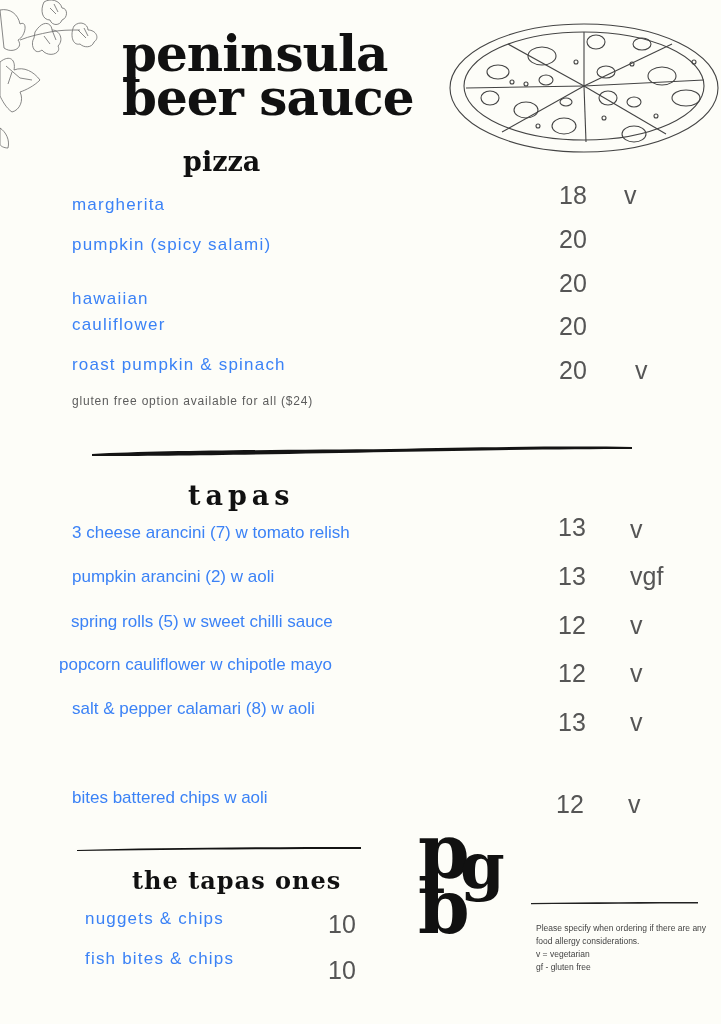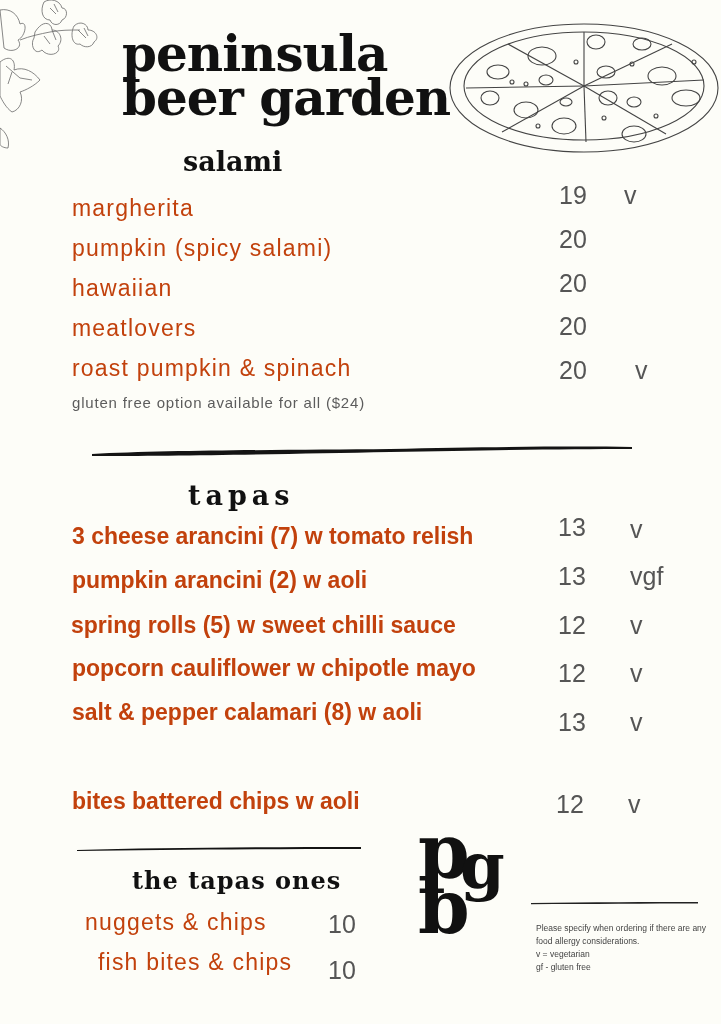--- a/index.html
+++ b/index.html
@@ -6,25 +6,25 @@
   body {
     width: 721px; height: 1024px; overflow: hidden;
     background: #fdfdf8; position: relative;
     font-family: "Liberation Sans", sans-serif;
     color: #5c5c5c;
   }
   .abs { position: absolute; }
   .serif-bold { font-family: "DejaVu Serif", "Liberation Serif", serif; font-weight: bold; color: #111; }
   .title-line { font-size: 50px; line-height: 44px; letter-spacing: -1px; white-space: nowrap; }
   .section-title { font-size: 27px; white-space: nowrap; }
-  .item { font-size: 23px; letter-spacing: 1.2px; white-space: nowrap; color: #c2410c; }
-  .item.tapa { letter-spacing: 0; font-weight: bold; }
+  .item { font-size: 17px; letter-spacing: 1.2px; white-space: nowrap; color: #3b82f6; }
+  .item.tapa { letter-spacing: 0; }
   .price { font-size: 25px; color: #555; white-space: nowrap; }
   .tag { font-size: 25px; color: #555; white-space: nowrap; }
-  .note { font-size: 15px; letter-spacing: 0.8px; color: #5c5c5c; white-space: nowrap; }
+  .note { font-size: 12px; letter-spacing: 0.8px; color: #5c5c5c; white-space: nowrap; }
   .footnote { font-size: 8.5px; line-height: 13px; color: #444; }
   .pg-logo { font-family: "DejaVu Serif", "Liberation Serif", serif; font-weight: bold; color: #111; }
 </style>
 </head>
 <body>
 
 <svg class="abs" style="left:0;top:0" width="110" height="160" viewBox="0 0 110 160">
   <g fill="none" stroke="#6a6a6a" stroke-width="0.8">
     <path d="M0 10 C10 8 18 14 20 24 C28 20 26 36 18 40 C24 48 12 54 4 48 Z"></path>
     <path d="M35 32 C44 18 52 24 52 30 C60 30 64 40 58 46 C62 54 48 58 42 50 C34 56 30 44 34 38 Z"></path>
@@ -34,21 +34,21 @@
     <path d="M0 128 C6 132 10 140 8 148 C4 148 0 146 0 144 Z"></path>
     <path d="M20 40 C30 36 40 34 50 32 C60 30 70 30 80 30"></path>
     <path d="M6 66 L20 78 M12 72 L8 84 M20 78 L32 80"></path>
     <path d="M44 36 L50 44 M52 30 L56 40"></path>
     <path d="M78 30 L86 38 M84 28 L88 36"></path>
     <path d="M50 8 L56 14 M54 4 L58 12"></path>
   </g>
 </svg>
 
 <div class="abs serif-bold title-line" style="left:122px;top:32px">peninsula</div>
-<div class="abs serif-bold title-line" style="left:122px;top:76px">beer garden</div>
+<div class="abs serif-bold title-line" style="left:122px;top:76px">beer sauce</div>
 
 <svg class="abs" style="left:446px;top:18px" width="276" height="142" viewBox="0 0 276 142">
   <g fill="none" stroke="#444" stroke-width="1.1">
     <ellipse cx="138" cy="70" rx="134" ry="64"></ellipse>
     <ellipse cx="138" cy="68" rx="120" ry="54"></ellipse>
     <line x1="138" y1="68" x2="138" y2="14"></line>
     <line x1="138" y1="68" x2="226" y2="26"></line>
     <line x1="138" y1="68" x2="258" y2="62"></line>
     <line x1="138" y1="68" x2="220" y2="116"></line>
     <line x1="138" y1="68" x2="140" y2="124"></line>
@@ -74,33 +74,33 @@
       <circle cx="130" cy="44" r="2"></circle>
     <circle cx="186" cy="46" r="2"></circle>
       <circle cx="248" cy="44" r="2"></circle>
     <circle cx="210" cy="98" r="2"></circle>
       <circle cx="158" cy="100" r="2"></circle>
     <circle cx="92" cy="108" r="2"></circle>
       <circle cx="66" cy="64" r="2"></circle>
   </g>
 </svg>
 
-<div class="abs serif-bold section-title" style="left:183px;top:146px">salami</div>
+<div class="abs serif-bold section-title" style="left:183px;top:146px">pizza</div>
 
 <div class="abs item" style="left:72px;top:195px">margherita</div>
-<div class="abs price" style="left:559px;top:181px">19</div>
+<div class="abs price" style="left:559px;top:181px">18</div>
 <div class="abs tag" style="left:624px;top:181px">v</div>
 
 <div class="abs item" style="left:72px;top:235px">pumpkin (spicy salami)</div>
 <div class="abs price" style="left:559px;top:225px">20</div>
 
-<div class="abs item" style="left:72px;top:275px">hawaiian</div>
+<div class="abs item" style="left:72px;top:289px">hawaiian</div>
 <div class="abs price" style="left:559px;top:269px">20</div>
 
-<div class="abs item" style="left:72px;top:315px">meatlovers</div>
+<div class="abs item" style="left:72px;top:315px">cauliflower</div>
 <div class="abs price" style="left:559px;top:312px">20</div>
 
 <div class="abs item" style="left:72px;top:355px">roast pumpkin &amp; spinach</div>
 <div class="abs price" style="left:559px;top:356px">20</div>
 <div class="abs tag" style="left:635px;top:356px">v</div>
 
 <div class="abs note" style="left:72px;top:394px">gluten free option available for all ($24)</div>
 
 <svg class="abs" style="left:90px;top:444px" width="545" height="14" viewBox="0 0 545 14">
   <path d="M2 10 C80 6 200 6 300 5 C400 3 480 2 542 3 L542 5 C480 5 400 6 300 8 C200 10 80 12 2 12 Z" fill="#141414"></path>
@@ -113,42 +113,42 @@
 <div class="abs tag" style="left:630px;top:515px">v</div>
 
 <div class="abs item tapa" style="left:72px;top:567px">pumpkin arancini (2) w aoli</div>
 <div class="abs price" style="left:558px;top:562px">13</div>
 <div class="abs tag" style="left:630px;top:562px">vgf</div>
 
 <div class="abs item tapa" style="left:71px;top:612px">spring rolls (5) w sweet chilli sauce</div>
 <div class="abs price" style="left:558px;top:611px">12</div>
 <div class="abs tag" style="left:630px;top:611px">v</div>
 
-<div class="abs item tapa" style="left:72px;top:655px">popcorn cauliflower w chipotle mayo</div>
+<div class="abs item tapa" style="left:59px;top:655px">popcorn cauliflower w chipotle mayo</div>
 <div class="abs price" style="left:558px;top:659px">12</div>
 <div class="abs tag" style="left:630px;top:659px">v</div>
 
 <div class="abs item tapa" style="left:72px;top:699px">salt &amp; pepper calamari (8) w aoli</div>
 <div class="abs price" style="left:558px;top:708px">13</div>
 <div class="abs tag" style="left:630px;top:708px">v</div>
 
 <div class="abs item tapa" style="left:72px;top:788px">bites battered chips w aoli</div>
 <div class="abs price" style="left:556px;top:790px">12</div>
 <div class="abs tag" style="left:628px;top:790px">v</div>
 
 <svg class="abs" style="left:75px;top:845px" width="288" height="8" viewBox="0 0 288 8">
   <path d="M2 5 C80 3 180 2 286 2 L286 4 C180 4 80 5 2 6 Z" fill="#141414"></path>
 </svg>
 
 <div class="abs serif-bold section-title" style="left:132px;top:866px;font-size:24px;letter-spacing:1px">the tapas ones</div>
 
 <div class="abs item" style="left:85px;top:909px">nuggets &amp; chips</div>
 <div class="abs price" style="left:328px;top:910px">10</div>
 
-<div class="abs item" style="left:98px;top:949px">fish bites &amp; chips</div>
+<div class="abs item" style="left:85px;top:949px">fish bites &amp; chips</div>
 <div class="abs price" style="left:328px;top:956px">10</div>
 
 <div class="abs" style="left:416px;top:826px;width:95px;height:120px">
   <span class="abs pg-logo" style="left:2px;top:-12px;font-size:74px;line-height:74px">p</span>
   <span class="abs pg-logo" style="left:2px;top:44px;font-size:74px;line-height:74px">b</span>
   <span class="abs pg-logo" style="left:44px;top:8px;font-size:64px;line-height:64px">g</span>
 </div>
 
 <svg class="abs" style="left:530px;top:900px" width="170" height="6" viewBox="0 0 170 6">
   <path d="M1 3 C60 2 120 2 168 2 L168 3.5 C120 3.5 60 4 1 4.2 Z" fill="#222"></path>

